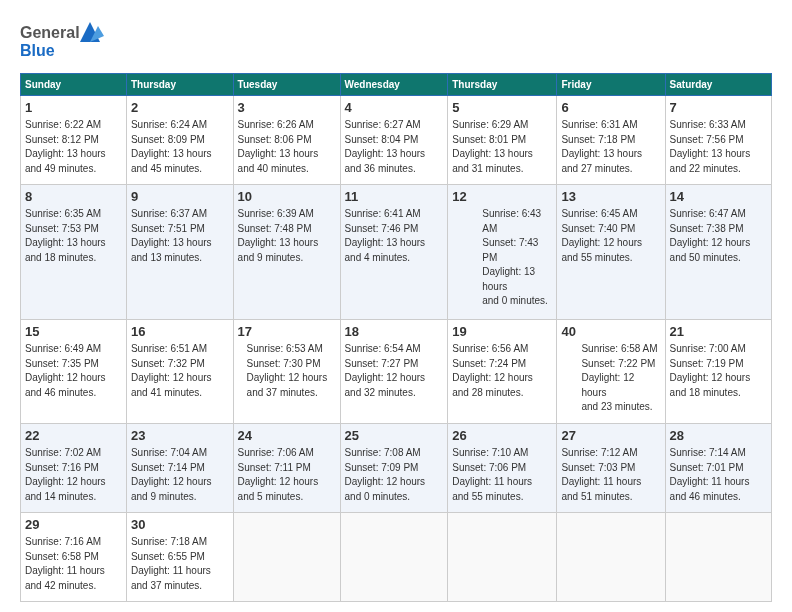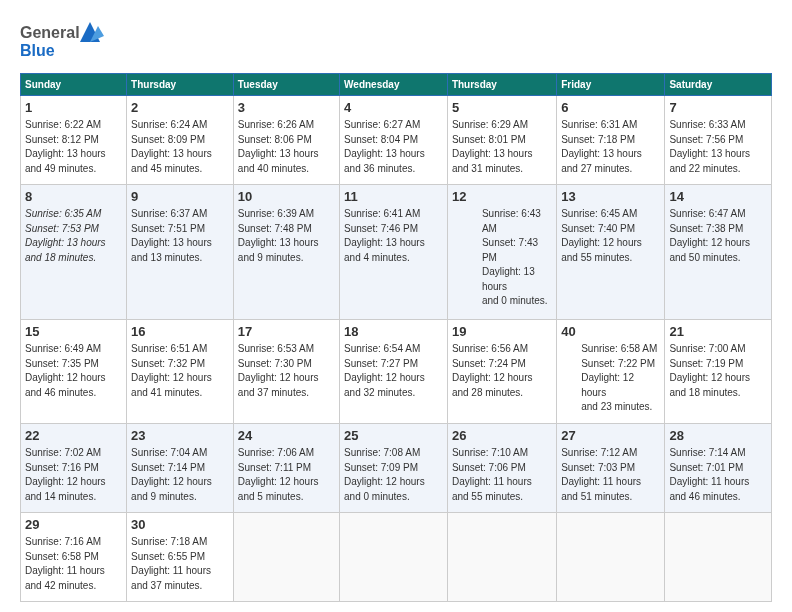--- a/index.html
+++ b/index.html
@@ -163,21 +163,21 @@
             <span class="day-num">7</span>
             <div class="day-info" style="white-space: pre-line;">Sunrise: 6:33 AM
 Sunset: 7:56 PM
 Daylight: 13 hours
 and 22 minutes.</div>
           </td>
         </tr>
         <tr class="row-shaded">
           <td>
             <span class="day-num">8</span>
-            <div class="day-info" style="white-space: pre-line; font-style: italic;">Sunrise: 6:35 AM
+            <div class="day-info" style="white-space: pre-line;">Sunrise: 6:35 AM
 Sunset: 7:53 PM
 Daylight: 13 hours
 and 18 minutes.</div>
           </td>
           <td>
             <span class="day-num">9</span>
             <div class="day-info" style="white-space: pre-line;">Sunrise: 6:37 AM
 Sunset: 7:51 PM
 Daylight: 13 hours
 and 13 minutes.</div>
@@ -228,21 +228,21 @@
           </td>
           <td>
             <span class="day-num">16</span>
             <div class="day-info" style="white-space: pre-line;">Sunrise: 6:51 AM
 Sunset: 7:32 PM
 Daylight: 12 hours
 and 41 minutes.</div>
           </td>
           <td>
             <span class="day-num">17</span>
-            <div class="day-info" style="white-space: pre-line;">Sunrise: 6:53 AM
+            <div class="day-info" style="white-space: pre-line; margin-left: 9px;">Sunrise: 6:53 AM
 Sunset: 7:30 PM
 Daylight: 12 hours
 and 37 minutes.</div>
           </td>
           <td>
             <span class="day-num">18</span>
             <div class="day-info" style="white-space: pre-line;">Sunrise: 6:54 AM
 Sunset: 7:27 PM
 Daylight: 12 hours
 and 32 minutes.</div>

